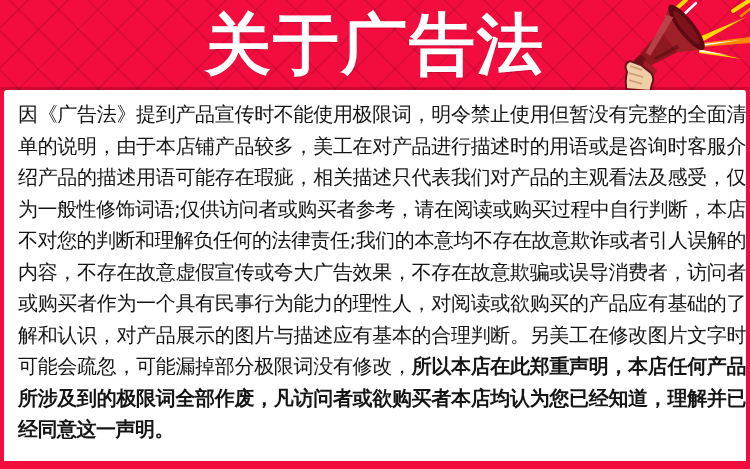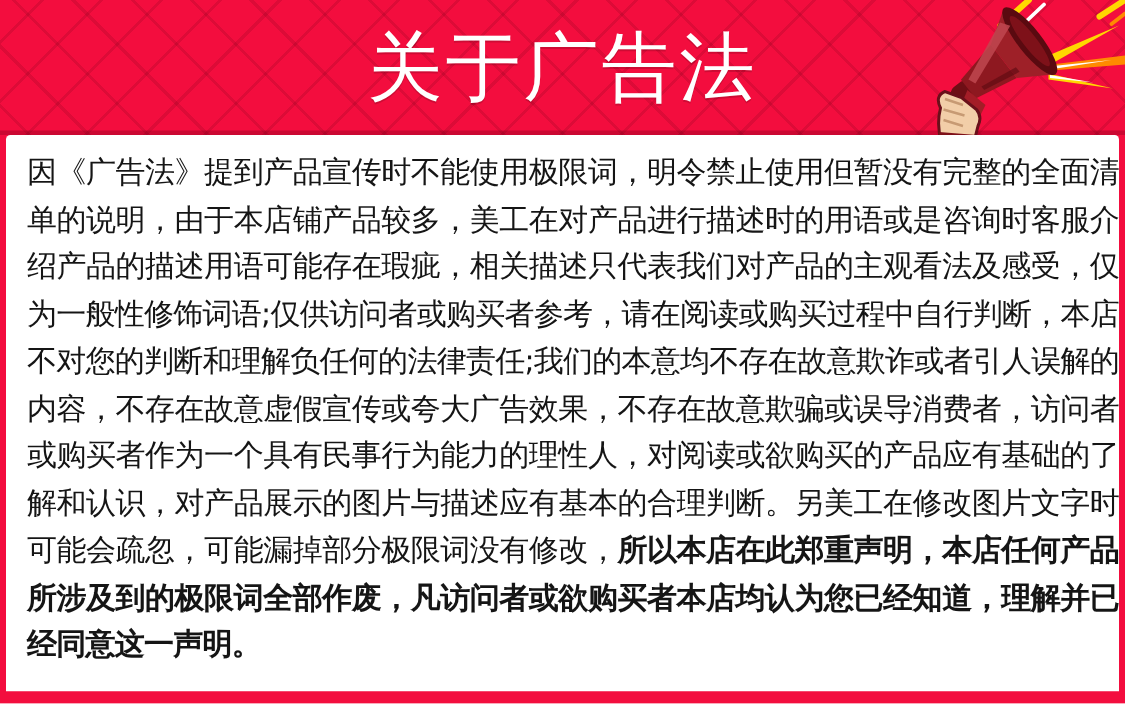--- a/index.html
+++ b/index.html
@@ -27,22 +27,22 @@
                                         rgba(120,0,25,.18) 13px, rgba(120,0,25,.18) 15px,
                                         rgba(0,0,0,0)     15px, rgba(0,0,0,0)     28px),
       #F30D3E;
     box-shadow: inset 0 -3px 0 rgba(130,0,28,.35);
   }
   .banner-title {
     margin: 0;
     width: 100%;
     line-height: 90px;
     text-align: center;
-    font-size: 50px;
-    font-weight: 400;
+    font-size: 66px;
+    font-weight: 700;
     letter-spacing: 2px;
     color: #ffffff;
     text-shadow: 0 1px 0 rgba(0,0,0,.15);
   }
   .megaphone {
     position: absolute;
     top: 0; right: 0;
     width: 135px; height: 96px;
     pointer-events: none;
   }

